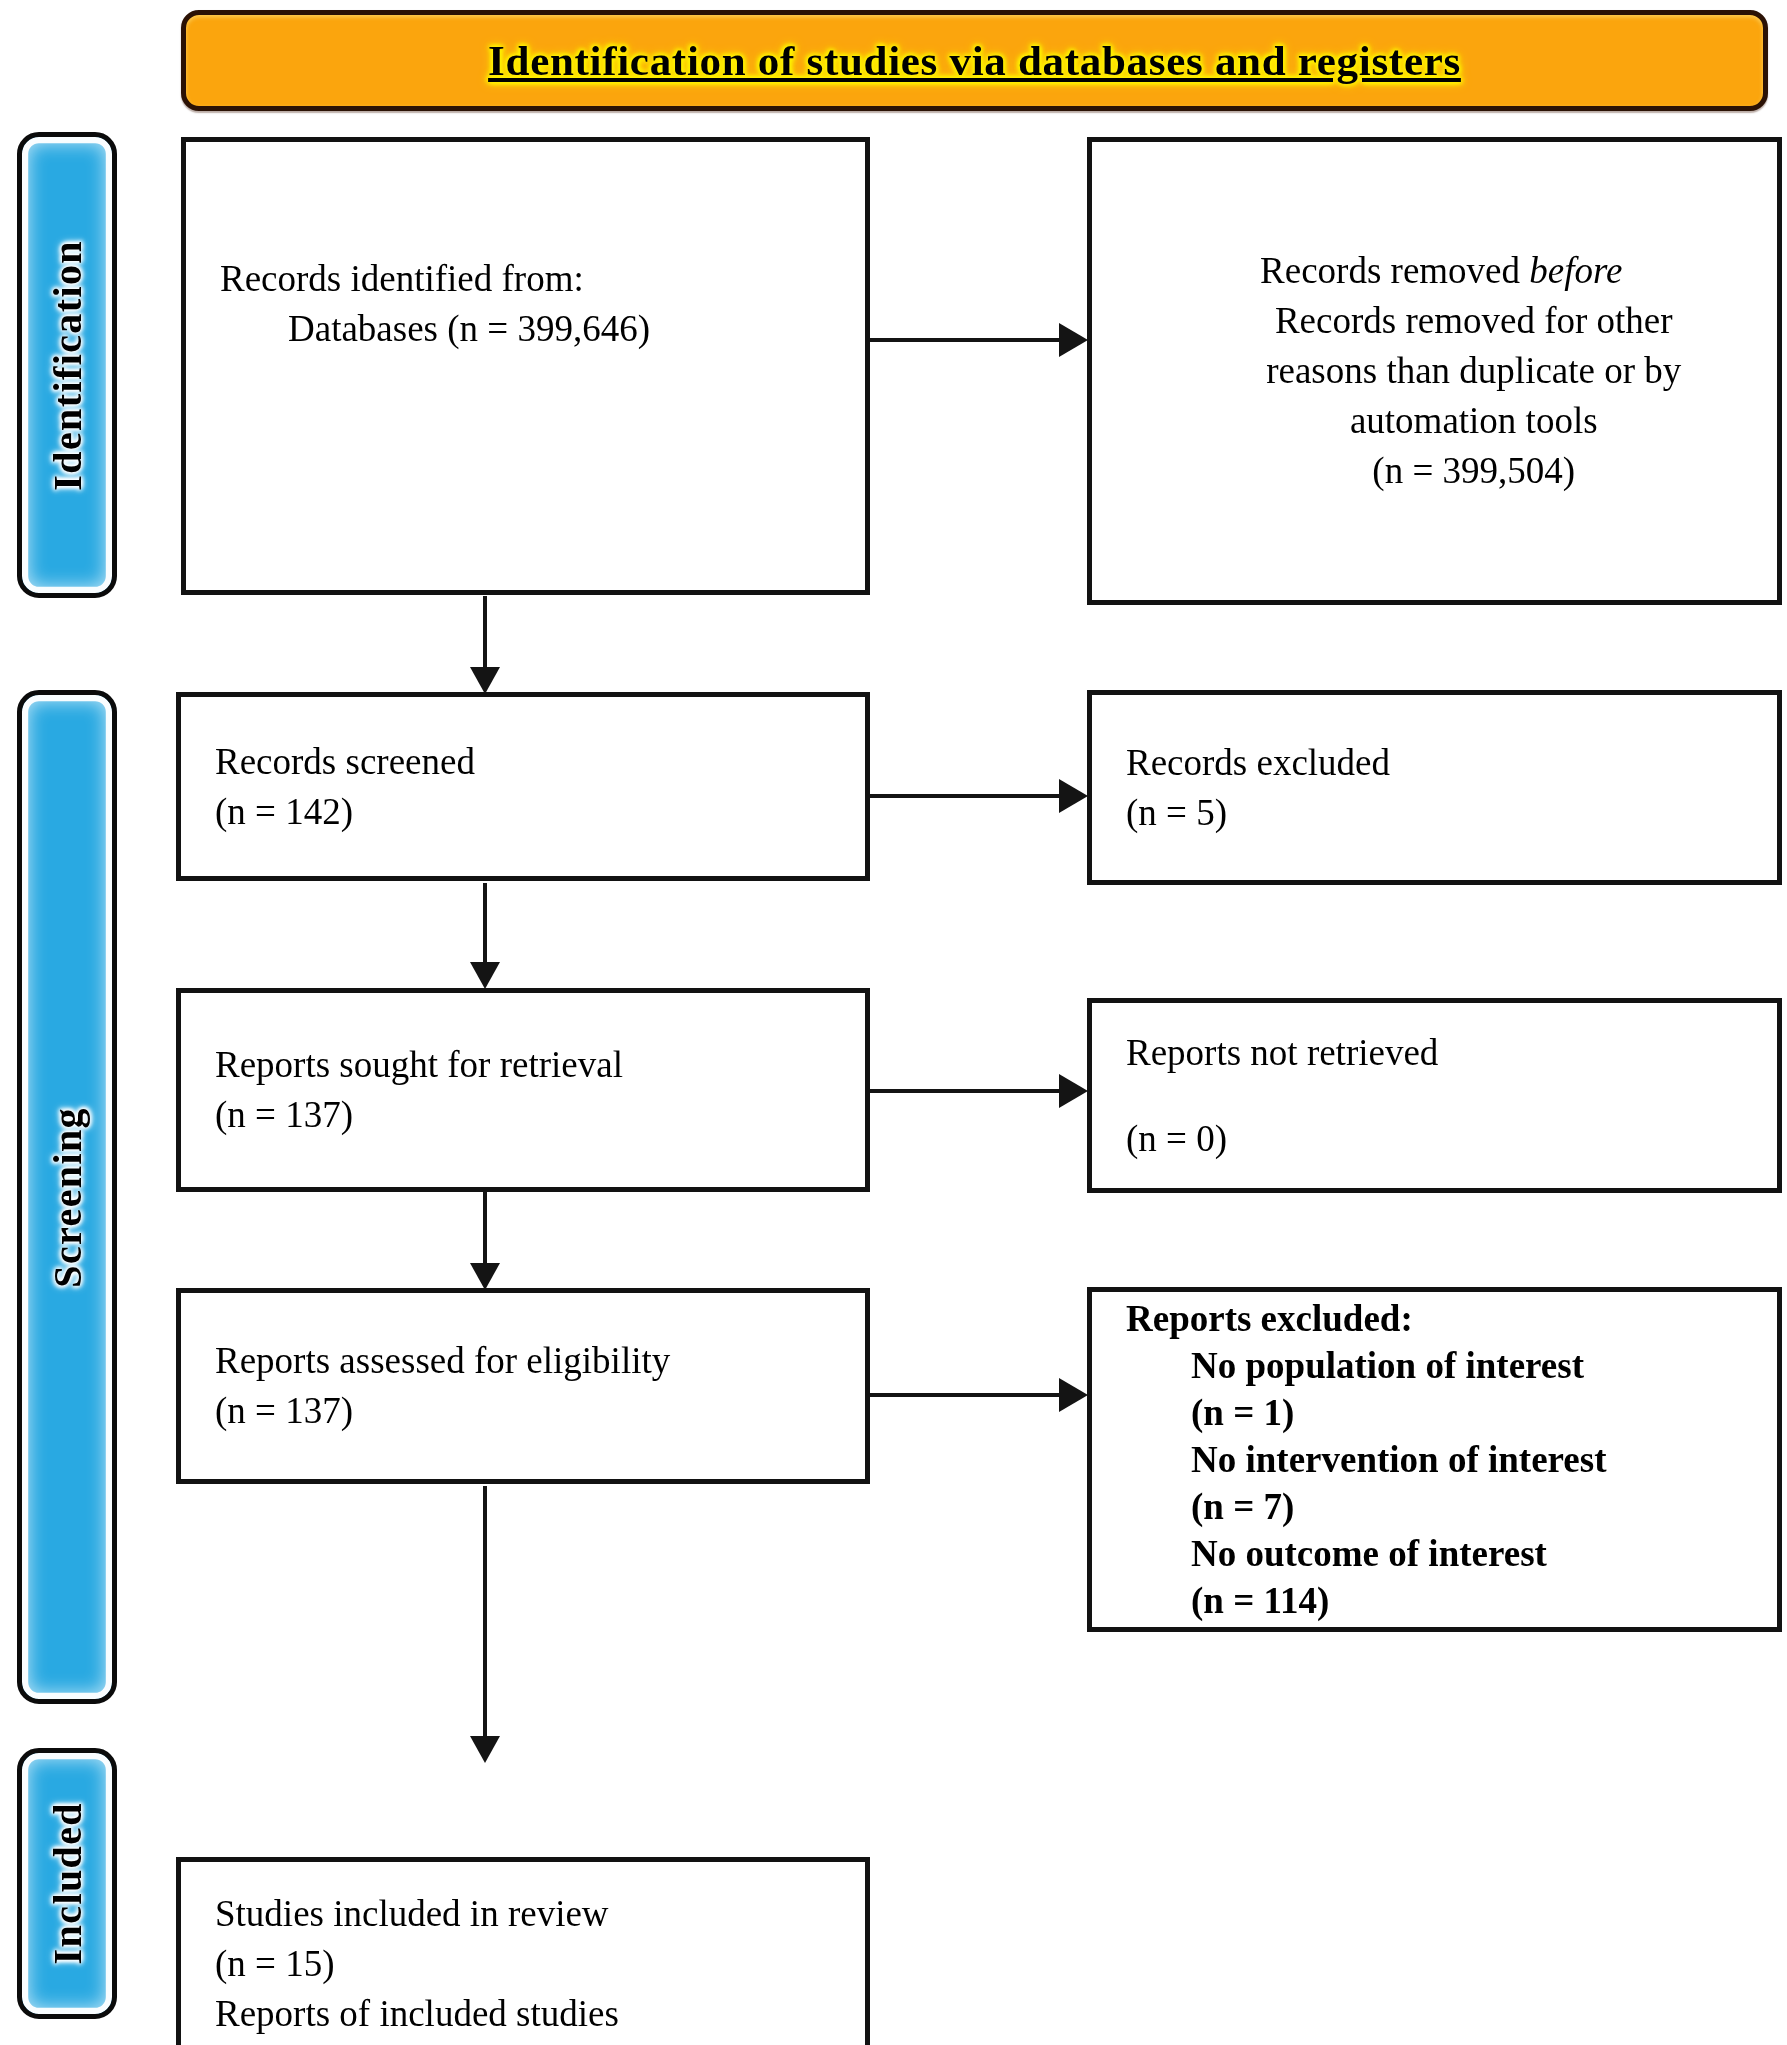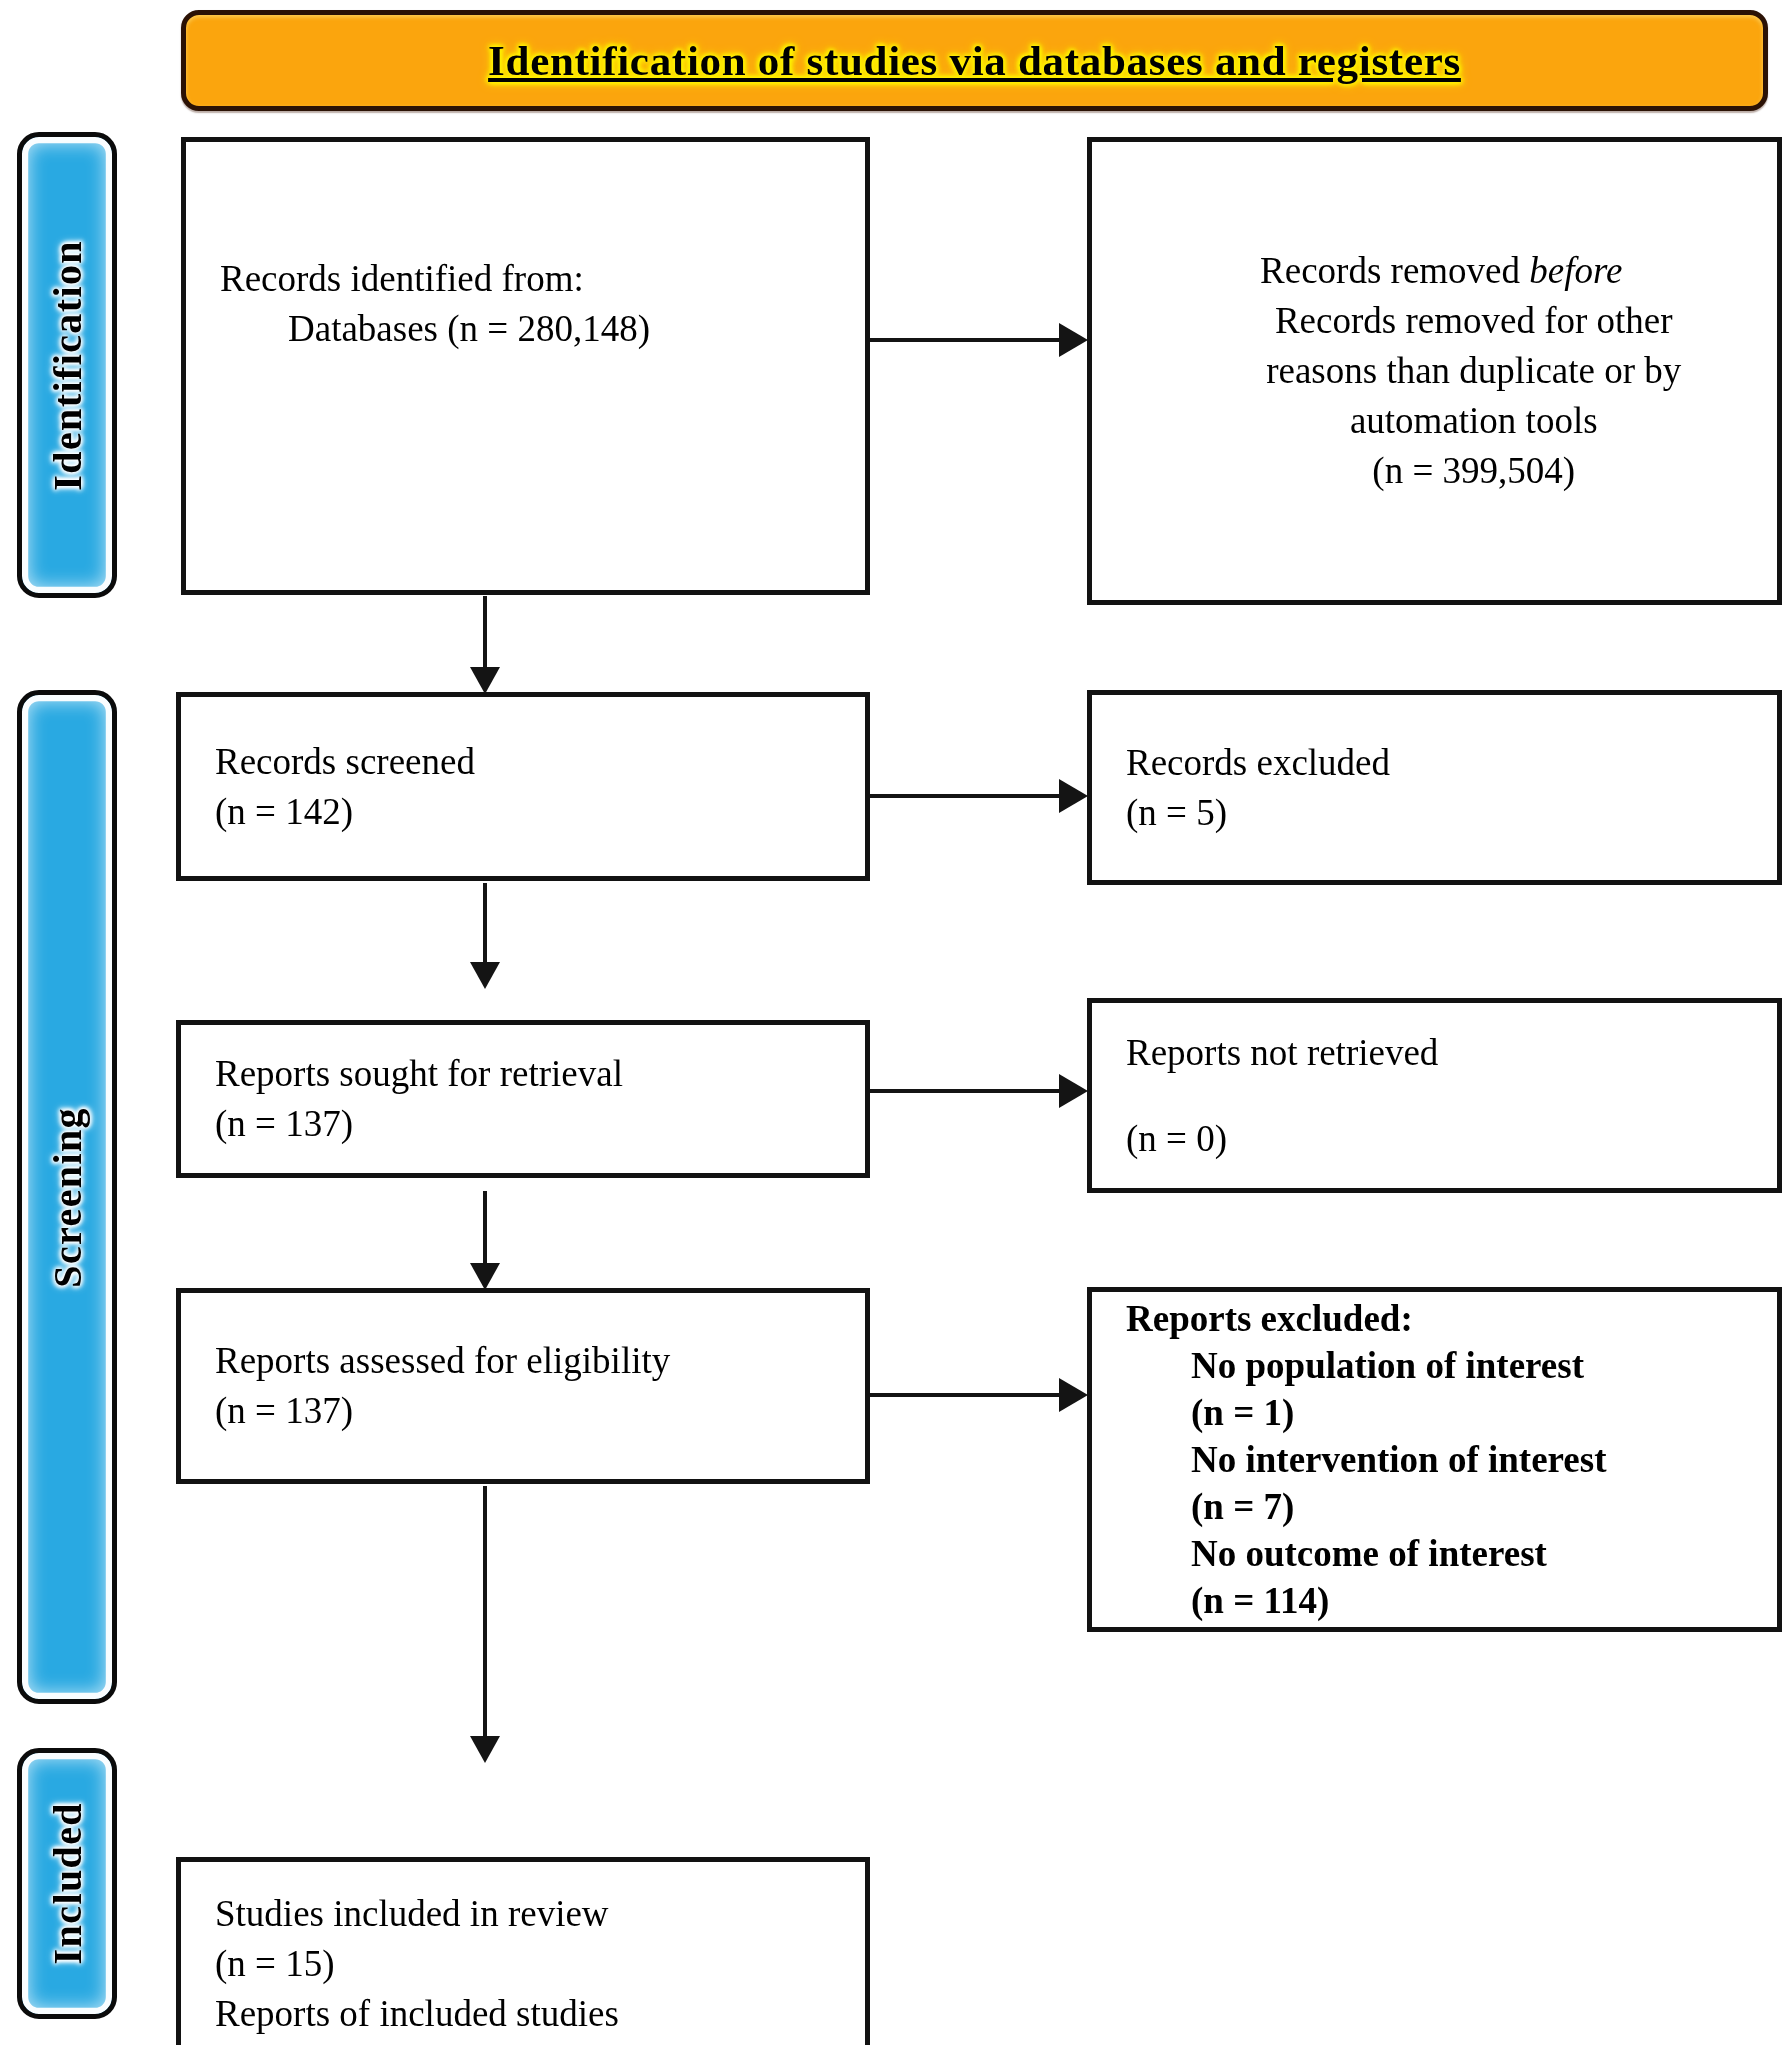--- a/index.html
+++ b/index.html
@@ -94,21 +94,21 @@
     white-space: nowrap;
   }
   .fbox .line.indent { margin-left: 65px; }
   .fbox .it { font-style: italic; }
 
   .box-records-identified { left: 181px;  top: 137px;  width: 689px; height: 458px; padding-bottom: 137px; }
   .box-records-identified .line.indent { margin-left: 68px; }
   .box-records-removed    { left: 1087px; top: 137px;  width: 695px; height: 468px; text-align: center; }
   .box-records-screened   { left: 176px;  top: 692px; width: 694px; height: 189px; }
   .box-records-excluded   { left: 1087px; top: 690px; width: 695px; height: 195px; }
-  .box-reports-sought     { left: 176px;  top: 988px; width: 694px; height: 158px; margin-top: 32px; }
+  .box-reports-sought     { left: 176px;  top: 988px; width: 694px; height: 204px; }
   .box-reports-not-retrieved { left: 1087px; top: 998px; width: 695px; height: 195px; gap: 36px; }
   .box-reports-assessed   { left: 176px;  top: 1288px; width: 694px; height: 196px; }
   .box-reports-excluded   { left: 1087px; top: 1287px; width: 695px; height: 345px; font-weight: bold; }
   .box-reports-excluded .line { line-height: 47px; }
   .box-studies-included   { left: 176px;  top: 1857px; width: 694px; height: 263px; }
 
   
   .arrow-v {
     position: absolute;
     width: 4.1px;
@@ -160,21 +160,21 @@
   </div>
   <div class="phase phase-screening">
     <span class="phase-label">Screening</span>
   </div>
   <div class="phase phase-included">
     <span class="phase-label">Included</span>
   </div>
 
   <div class="fbox box-records-identified">
       <div class="line"><span>Records identified from:</span></div>
-      <div class="line indent"><span>Databases (n = 280,148)</span></div>
+      <div class="line indent"><span>Databases (n = 399,646)</span></div>
     </div>
   <div class="fbox box-records-removed">
       <div class="line"><span>Records removed </span><span class="it">before</span></div>
       <div class="line indent"><span>Records removed for other</span></div>
       <div class="line indent"><span>reasons than duplicate or by</span></div>
       <div class="line indent"><span>automation tools</span></div>
       <div class="line indent"><span>(n = 399,504)</span></div>
     </div>
   <div class="fbox box-records-screened">
       <div class="line"><span>Records screened</span></div>

